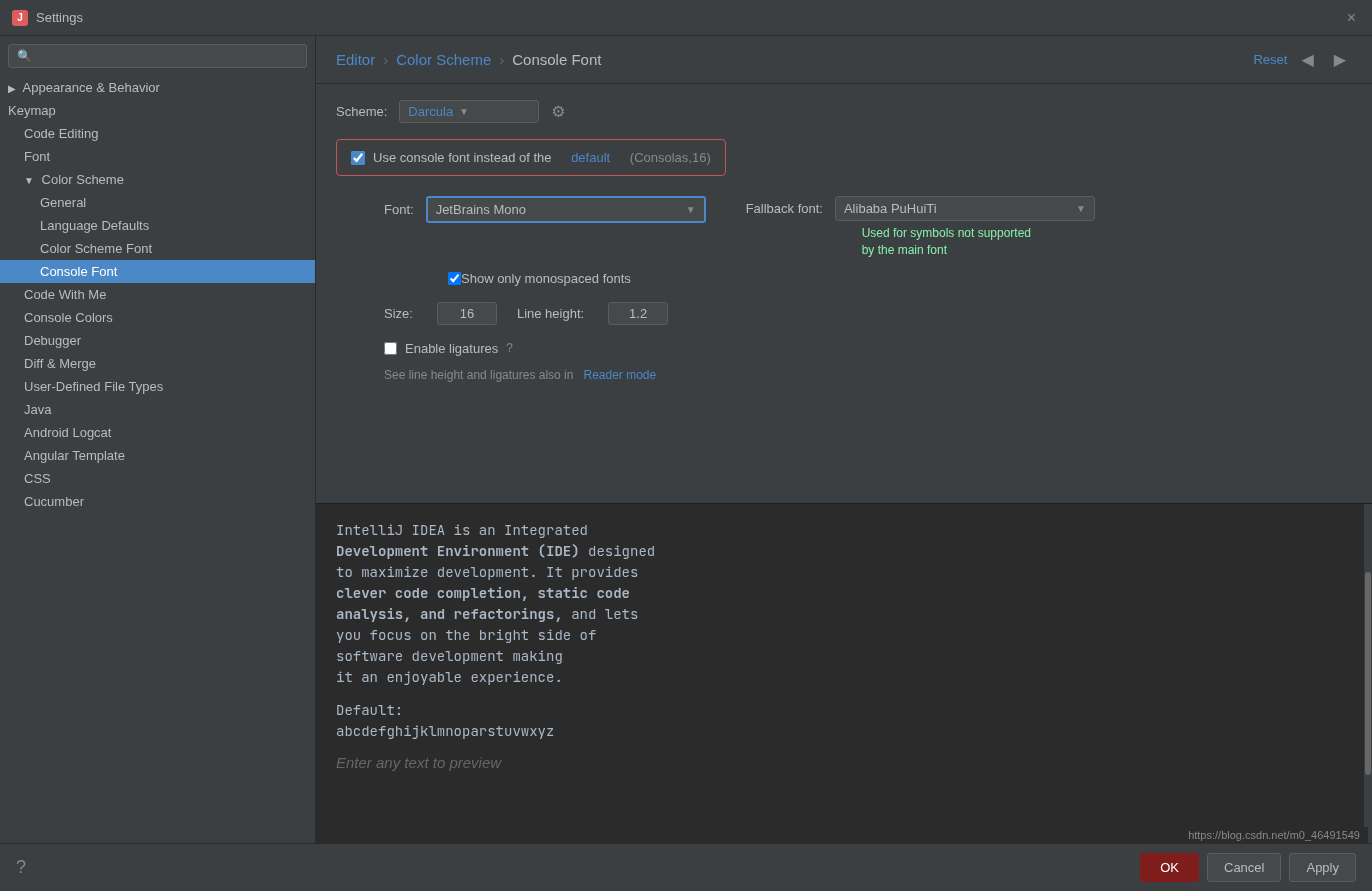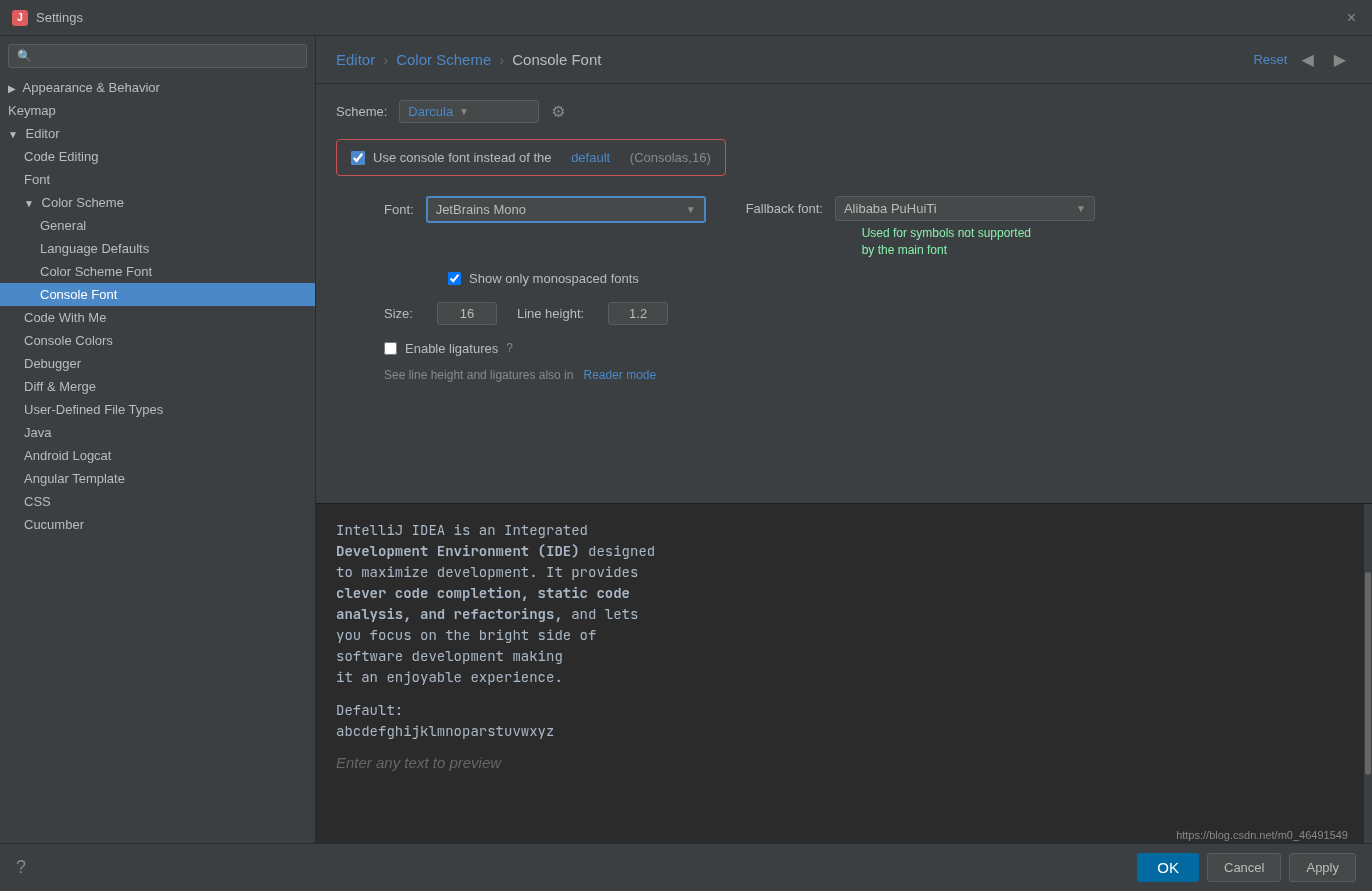--- a/index.html
+++ b/index.html
@@ -298,21 +298,20 @@
       align-items: center;
       gap: 6px;
       min-width: 260px;
     }
 
     .monospace-row {
       padding-left: 112px;
       margin-bottom: 16px;
       display: flex;
       align-items: center;
-      gap: 8px;
     }
 
     .size-row {
       display: flex;
       align-items: center;
       gap: 20px;
       padding-left: 48px;
       margin-bottom: 16px;
     }
 
@@ -425,43 +424,43 @@
       font-size: 18px;
       cursor: pointer;
     }
 
     .bottom-buttons {
       display: flex;
       gap: 8px;
     }
 
     .btn-ok {
-      background: #0369a1;
+      background: #7f1d1d;
       color: white;
       border: none;
       border-radius: 3px;
       padding: 6px 20px;
       cursor: pointer;
-      font-size: 15px;
+      font-size: 13px;
     }
 
     .btn-cancel, .btn-apply {
       background: #45494a;
       color: #bbb;
       border: 1px solid #5a5d5e;
       border-radius: 3px;
       padding: 6px 16px;
       cursor: pointer;
       font-size: 13px;
     }
 
     .url-bar {
       position: absolute;
       bottom: 48px;
-      right: 16px;
+      right: 4px;
       background: #2b2b2b;
       color: #888;
       font-size: 11px;
       padding: 2px 8px;
     }
 
     .dropdown-arrow {
       font-size: 10px;
       color: #888;
     }
@@ -508,24 +507,20 @@
 
         <div class="tree-item level-0">
           <span class="expand-icon">▶</span>
           <span>Appearance &amp; Behavior</span>
         </div>
 
         <div class="tree-item level-0">
           <span>Keymap</span>
         </div>
 
-        <div class="tree-item level-0">
-          <span class="expand-icon">▼</span>
-          <span>Editor</span>
-        </div>
 
 
         <div class="tree-item level-1">
           <span>Code Editing</span>
         </div>
 
         <div class="tree-item level-1">
           <span>Font</span>
         </div>
 

